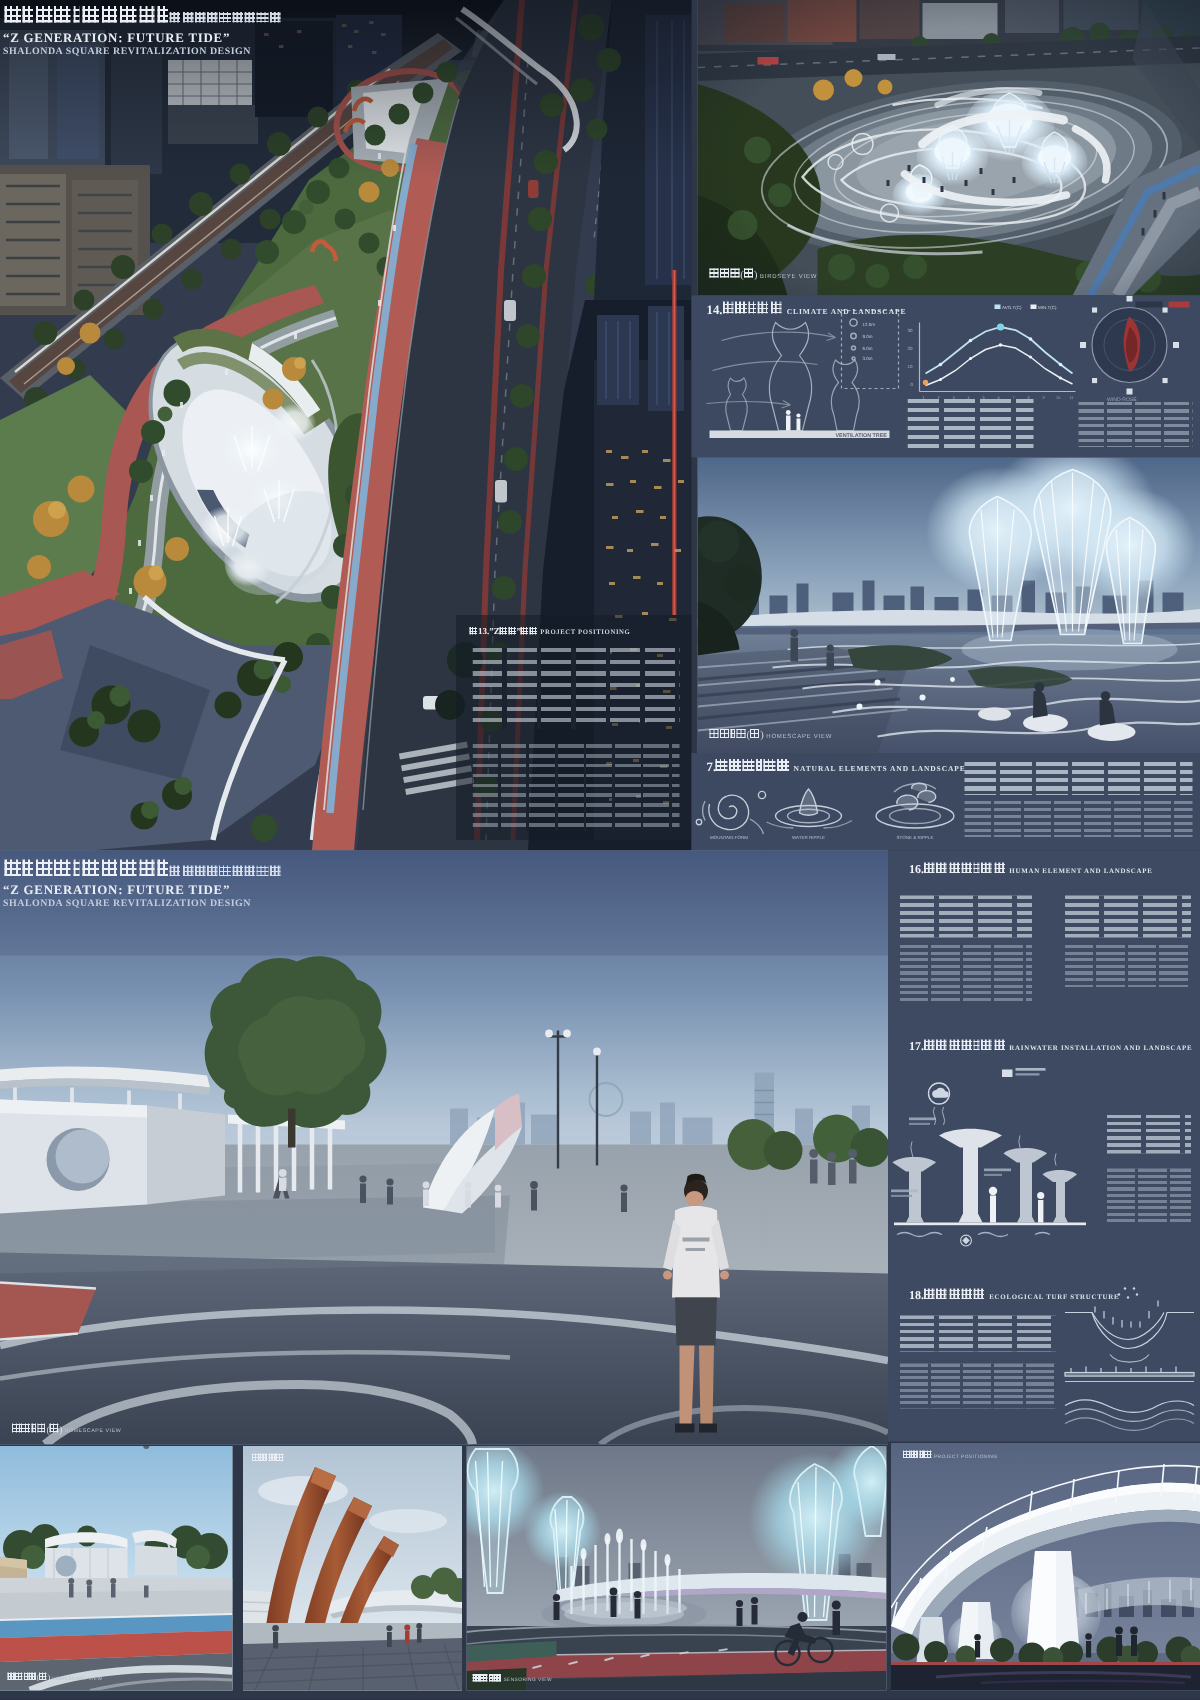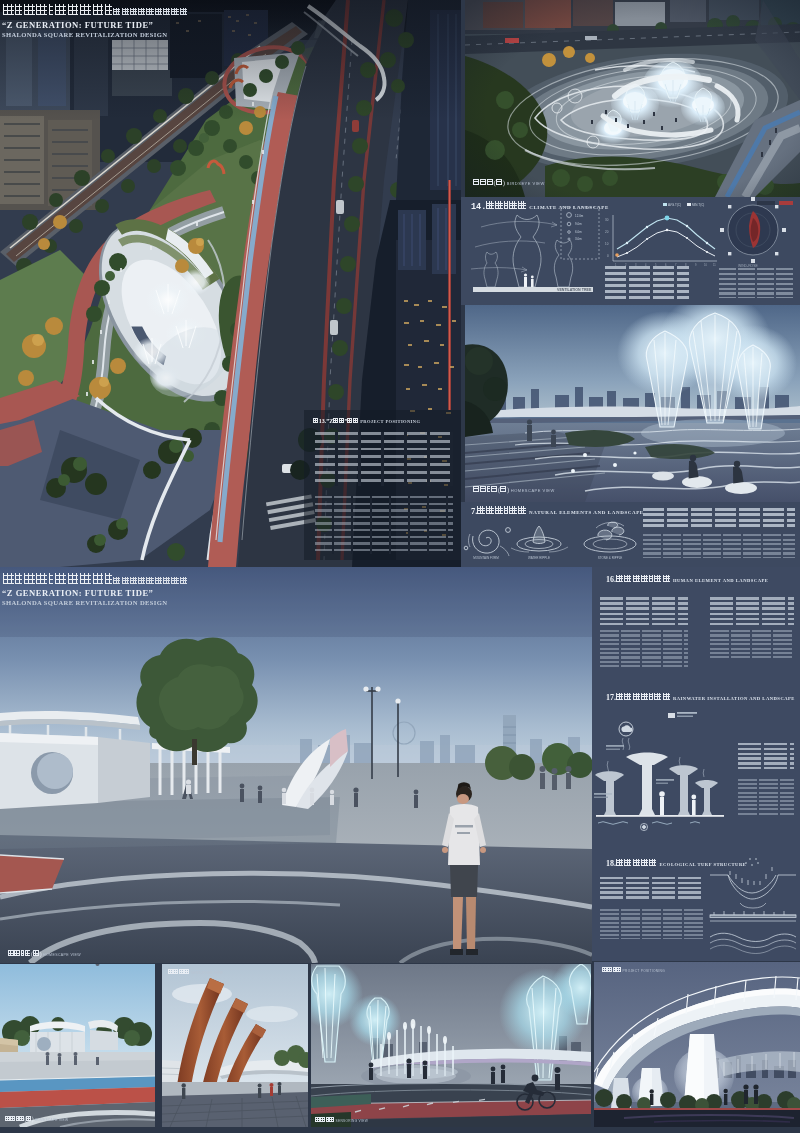--- a/index.html
+++ b/index.html
@@ -644,21 +644,21 @@
             <rect x="22" y="-25" width="3.4" height="3.4"></rect>
             <rect x="-25" y="22" width="3.4" height="3.4"></rect>
             <rect x="22" y="22" width="3.4" height="3.4"></rect>
 </g>
 </g>
 <text x="277" y="70" font-size="3.4" fill="#9aa5b4" font-family="Liberation Sans">WIND-ROSE</text>
 
 <rect x="318" y="4" width="14" height="4" fill="#a83c3c"></rect>
 <rect x="296" y="4" width="18" height="4" fill="#2c3648"></rect>
 </svg>
-<div class="hdr" style="left:10px;top:4px;font-size:8.5px"><span style="font-family:Liberation Mono, monospace">14.</span><span class="zh"></span><span class="zh"></span><span class="zh" style="width:.5em"></span><span class="zh"></span><span class="zh"></span>&nbsp;<span class="en" style="font-size:5px;letter-spacing:.6px">CLIMATE AND LANDSCAPE</span></div>
+<div class="hdr" style="left:10px;top:4px;font-size:8.5px"><span style="font-family:Liberation Serif, serif">14.</span><span class="zh"></span><span class="zh"></span><span class="zh" style="width:.5em"></span><span class="zh"></span><span class="zh"></span>&nbsp;<span class="en" style="font-size:5px;letter-spacing:.6px">CLIMATE AND LANDSCAPE</span></div>
 <div class="tx" style="left:144px;top:69px;width:84px;height:36px;background:repeating-linear-gradient(90deg,transparent 0 21px,#3d4960 21px 24px),repeating-linear-gradient(180deg,rgba(198,208,220,.8) 0 2.8px,transparent 2.8px 6px);"></div>
 <div class="tx" style="left:258px;top:71px;width:76px;height:30px;background:repeating-linear-gradient(90deg,transparent 0 17px,#3d4960 17px 19px),repeating-linear-gradient(180deg,rgba(172,184,198,.6) 0 2.2px,transparent 2.2px 4.9px);"></div>
 </div>
 
 <div class="p" id="nr" style="left:465px;top:305px;width:335px;height:197px;background:#5a7290">
 <svg width="335" height="197" viewBox="0 0 335 197">
 <defs>
 <linearGradient id="nsky" x1="0" y1="0" x2="0" y2="1">
             <stop offset="0%" stop-color="#4f6788"></stop>
             <stop offset="70%" stop-color="#8ba3bb"></stop>

